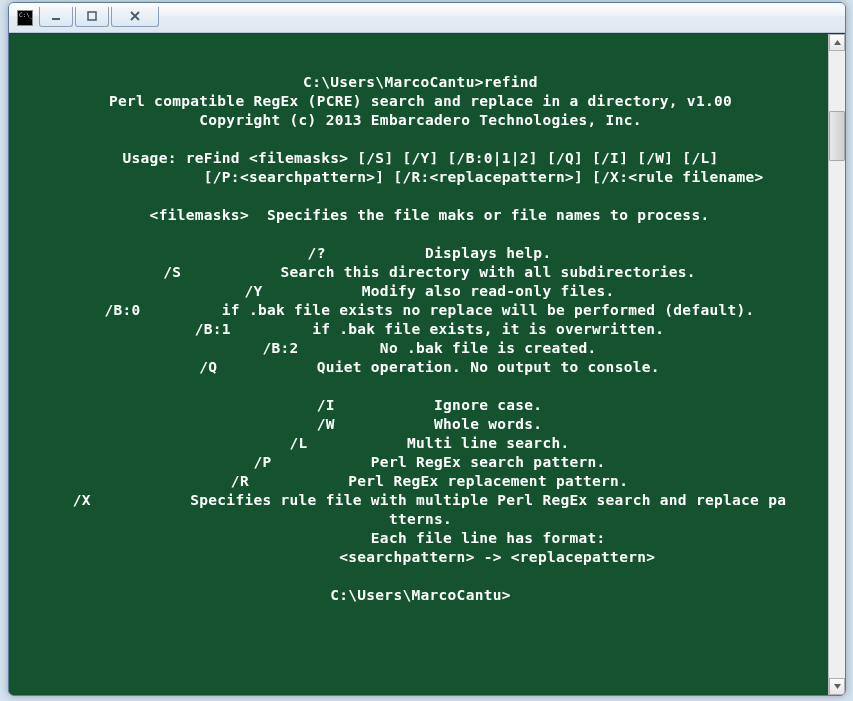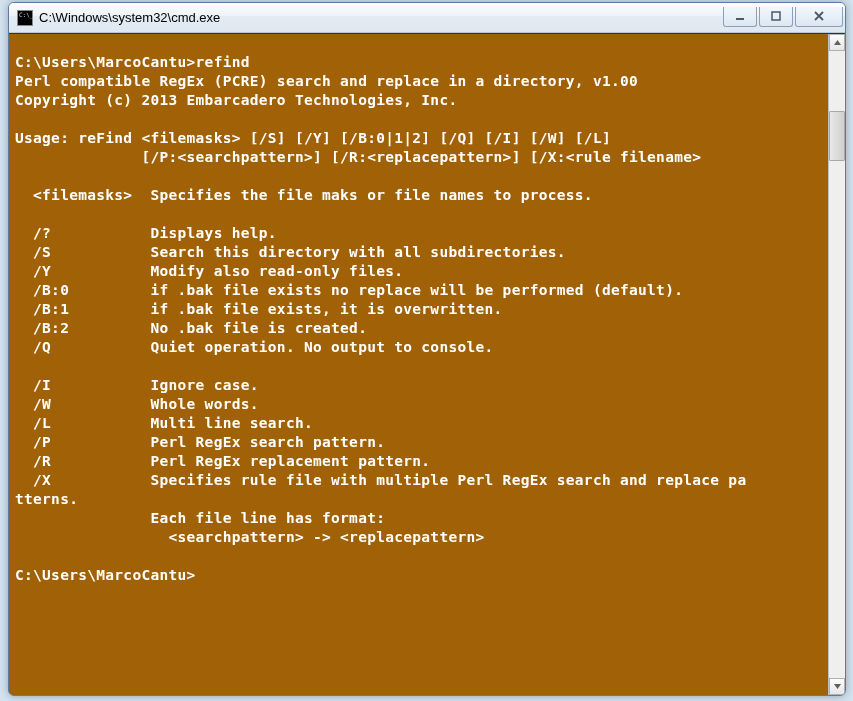--- a/index.html
+++ b/index.html
@@ -82,30 +82,31 @@
   .winbtn svg { display:block; }
   .client {
     flex: 1;
     display: flex;
     background: #000;
     position: relative;
     border-top: 1px solid #333;
   }
   .console {
     flex: 1;
-    background: #a16207;
+    background: #14532d;
     color: #fff;
     font-family: "Lucida Console", Consolas, monospace;
     font-size: 14.5px;
     line-height: 19px;
-    padding: 0 2px 4px 6px;
+    padding: 20px 2px 4px 6px;
     white-space: pre;
     overflow: hidden;
     font-weight: bold;
     letter-spacing: 0.3px;
+    text-align: center;
   }
   .scrollbar {
     width: 17px;
     background: #f0f0f0;
     border-left: 1px solid #c0c0c0;
     position: relative;
     display: flex;
     flex-direction: column;
   }
   .sb-btn {
@@ -126,21 +127,20 @@
     border-radius:1px;
   }
   .sb-btn svg{display:block}
 </style>
 </head>
 <body>
 
 <div class="window">
   <div class="titlebar">
     <div class="icon"></div>
-    <div class="title">C:\Windows\system32\cmd.exe</div>
     <div class="winbtns">
       <div class="winbtn">
         <svg width="10" height="10" viewBox="0 0 10 10">
             <rect x="1" y="7" width="8" height="2" fill="#4a5a6a"></rect>
           </svg>
       </div>
       <div class="winbtn">
         <svg width="10" height="10" viewBox="0 0 10 10">
             <rect x="1" y="1" width="8" height="8" fill="none" stroke="#4a5a6a" stroke-width="1.5"></rect>
           </svg>

